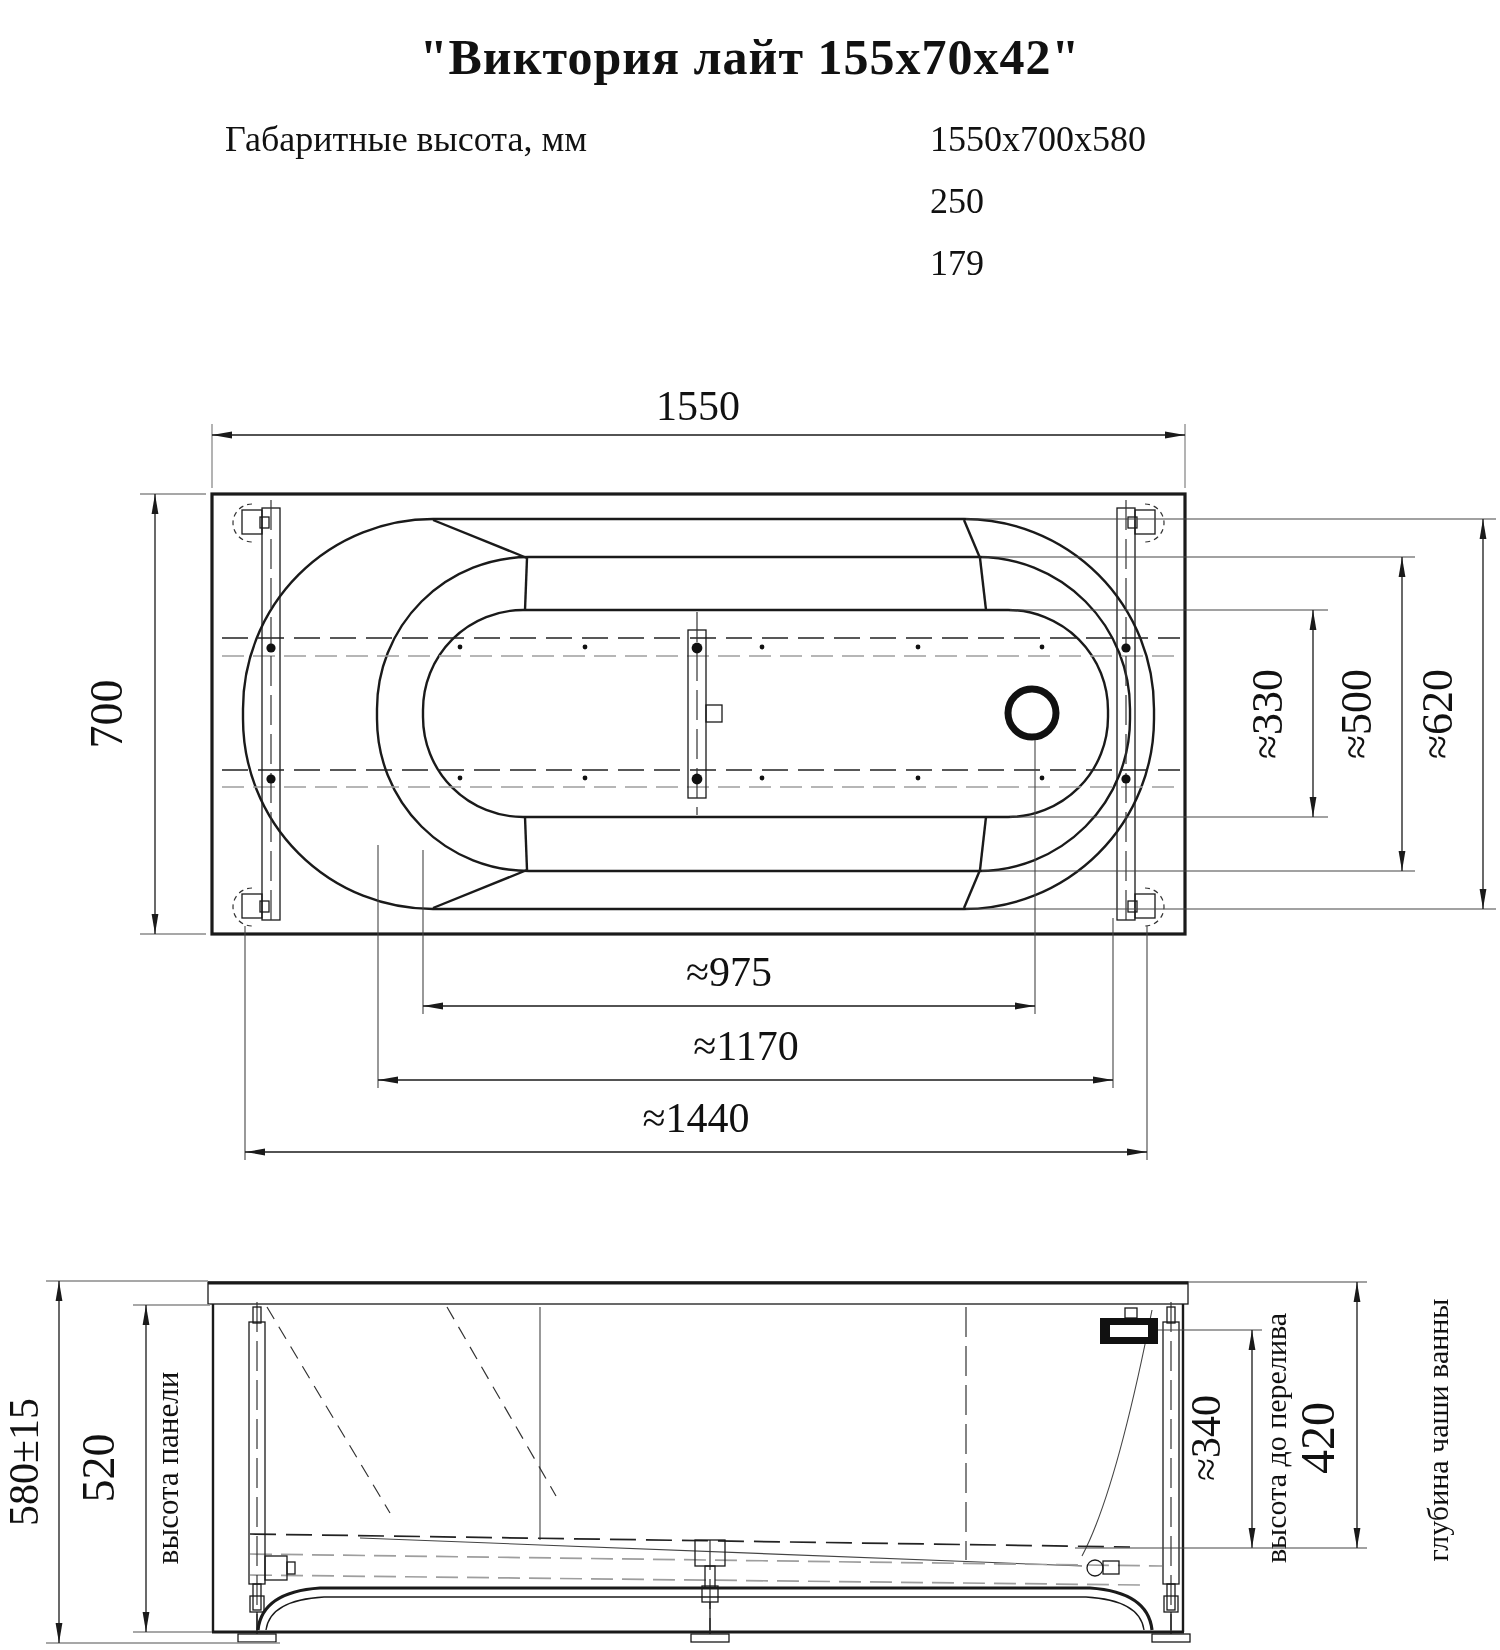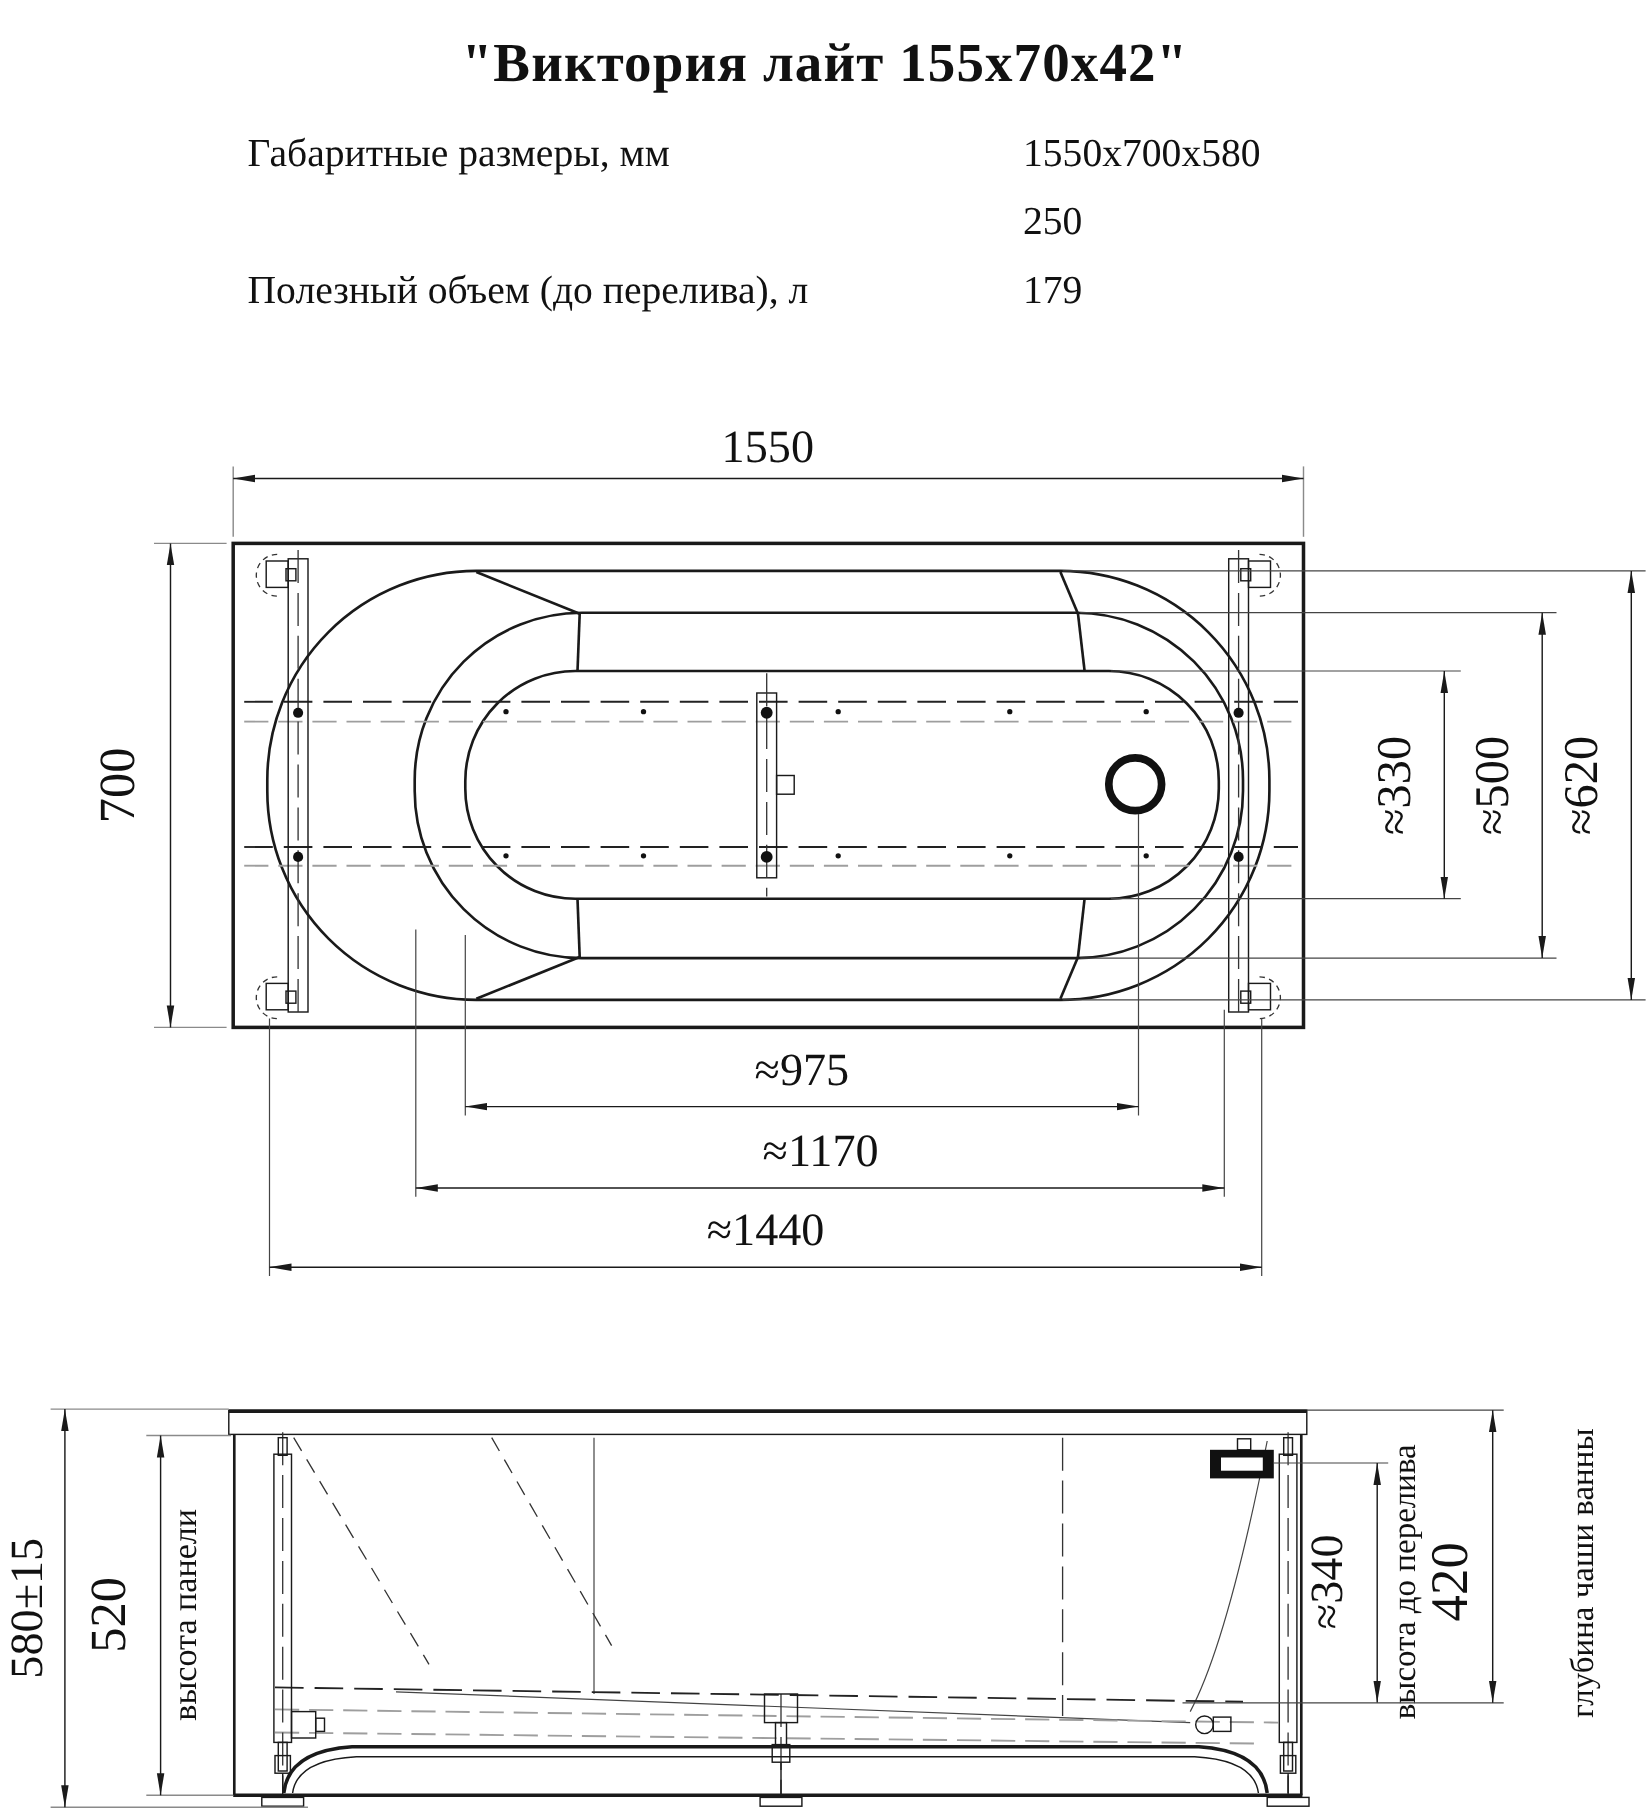--- a/index.html
+++ b/index.html
@@ -263,22 +263,21 @@
       <line x1="1075" y1="1548" x2="1367" y2="1548" class="xthin"></line>
       <line x1="1357" y1="1282" x2="1357" y2="1548" class="dim" marker-start="url(#ar)" marker-end="url(#ar)"></line>
       <text transform="translate(1334,1438) rotate(-90)" text-anchor="middle" class="t48">420</text>
       <text transform="translate(1448,1430) rotate(-90)" text-anchor="middle" class="t30">глубина чаши ванны</text>
     </g>
   </g>
 </svg>
 
 <div class="page-title">"Виктория лайт 155x70x42"</div>
 <div class="spec-row r1">
-  <span class="lab">Габаритные размеры, мм</span>
+  <span class="lab">Габаритные высота, мм</span>
   <span class="val">1550x700x580</span>
 </div>
 <div class="spec-row r2">
   <span class="val">250</span>
 </div>
 <div class="spec-row r3">
-  <span class="lab">Полезный объем (до перелива), л</span>
   <span class="val">179</span>
 </div>
 
 </body></html>

